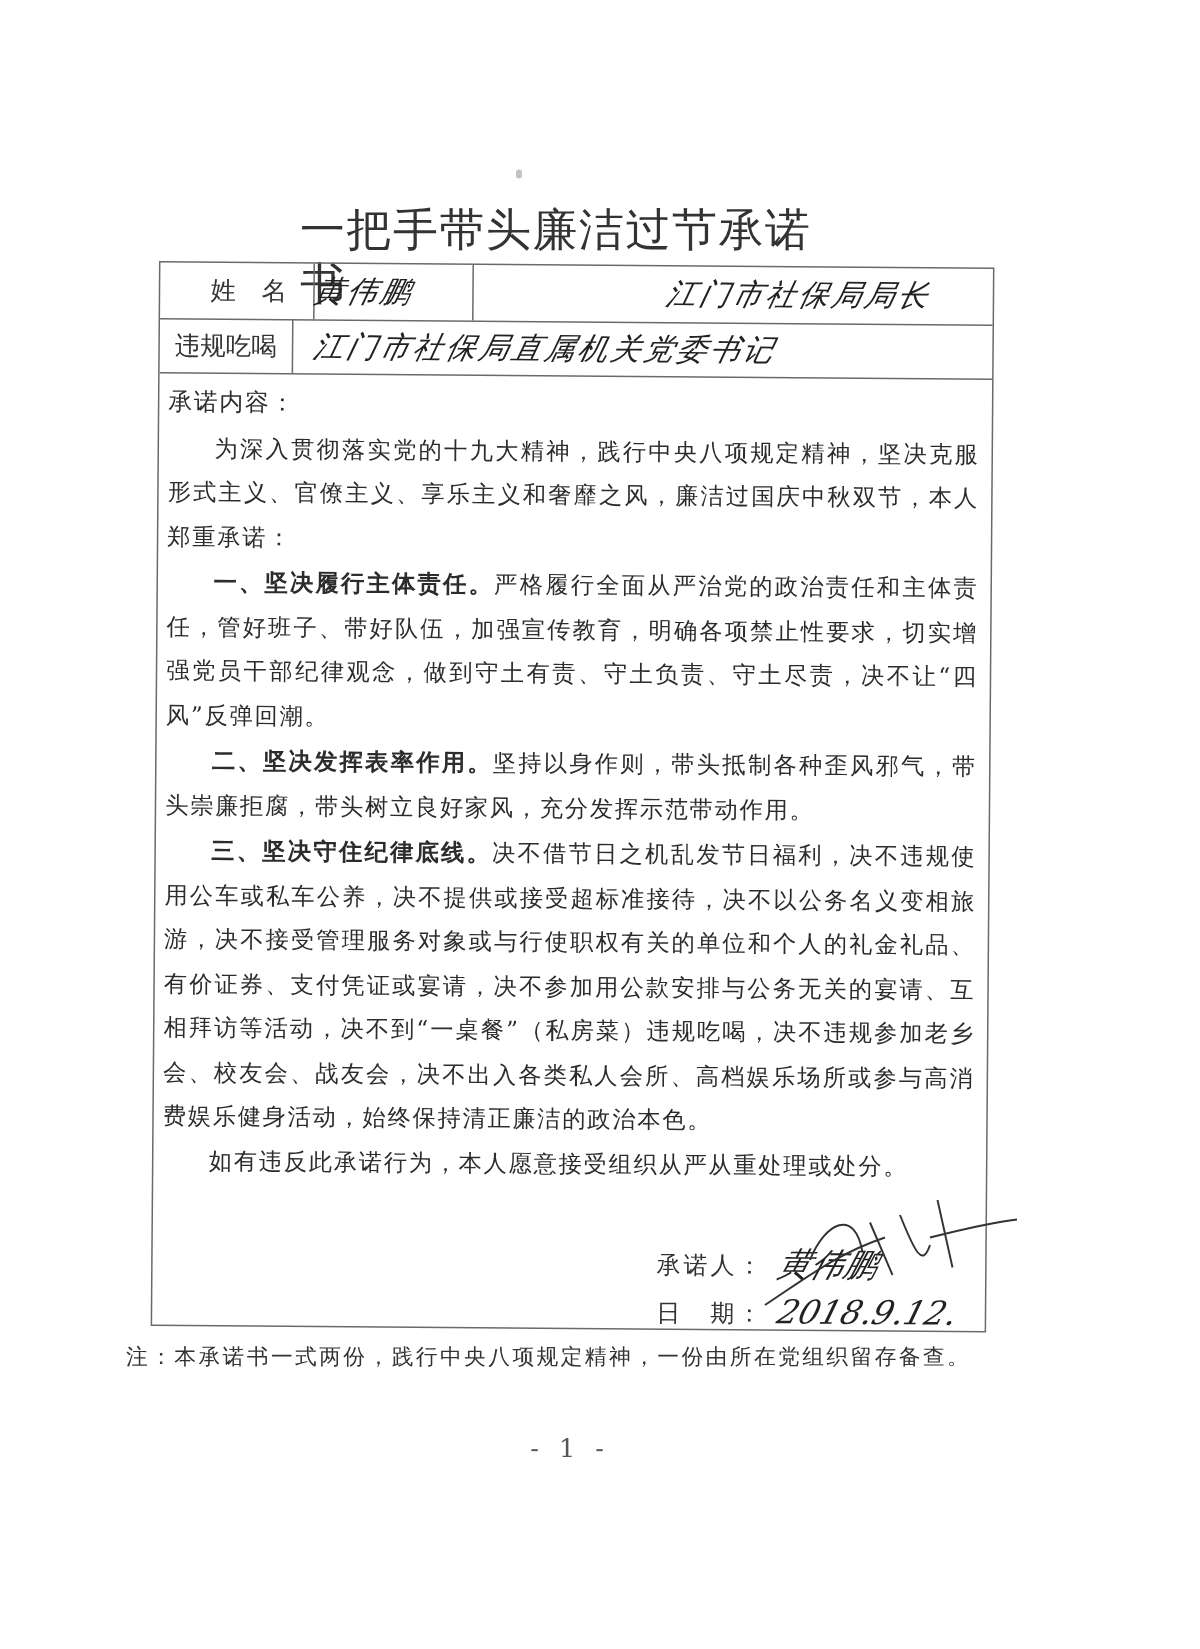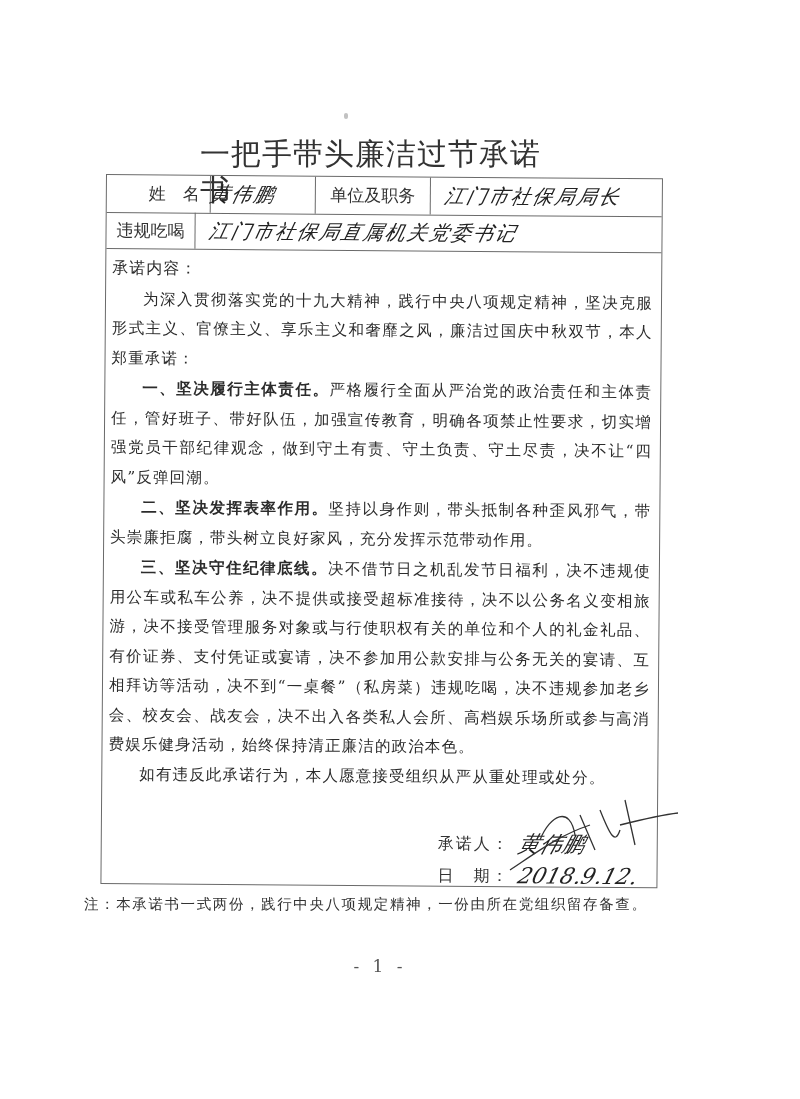--- a/index.html
+++ b/index.html
@@ -77,25 +77,24 @@
   </style>
 </head>
 <body>
 
 <div class="speck"></div>
 
 <div class="title">一把手带头廉洁过节承诺书</div>
 
 <div class="frame">
   <div class="row row1">
-    <div class="cell lbl" style="left:16px;width:88px;padding-left:16px;">姓　名</div>
+    <div class="cell lbl" style="left:0;width:103px;padding-left:16px;">姓　名</div>
     <div class="cell" style="left:89px;width:120px;">
       <span class="hand">黄伟鹏</span>
     </div>
-    <div class="cell lbl" style="left:209px;width:115px;">单位及职务</div>
     <div class="cell" style="left:324px;right:0;border-right:none;">
       <span class="hand">江门市社保局局长</span>
     </div>
   </div>
   <div class="row row2">
     <div class="cell lbl" style="left:0;width:89px;">违规吃喝</div>
     <div class="cell" style="left:89px;right:0;border-right:none;">
       <span class="hand">江门市社保局直属机关党委书记</span>
     </div>
   </div>

